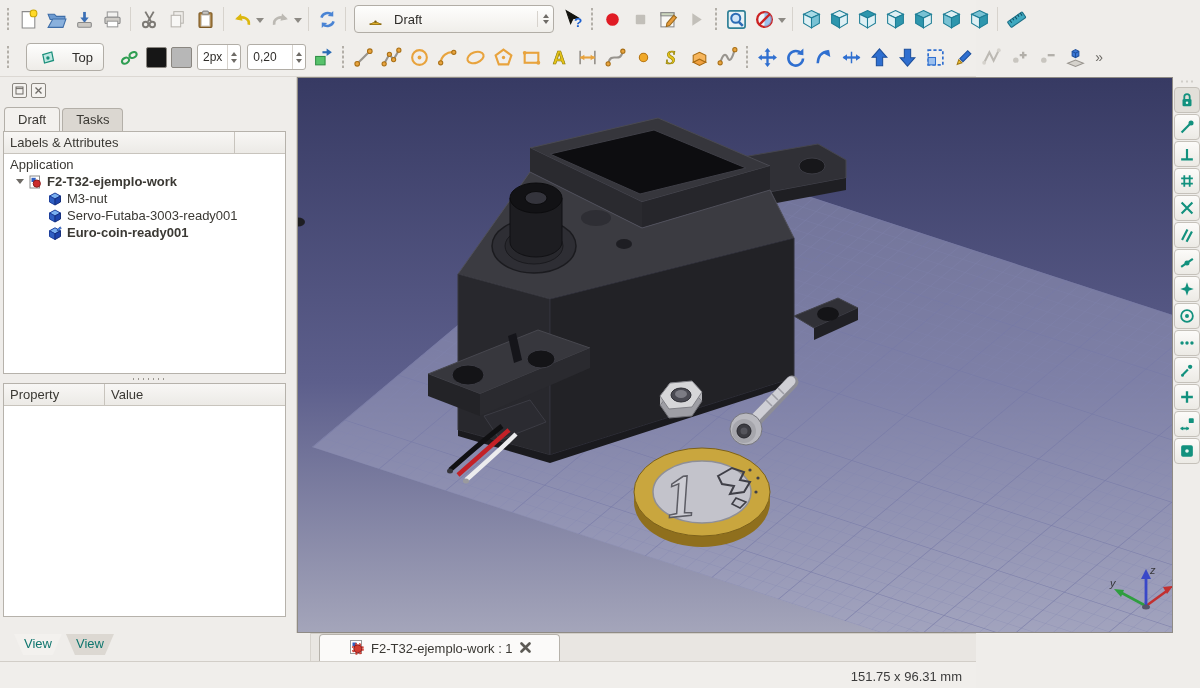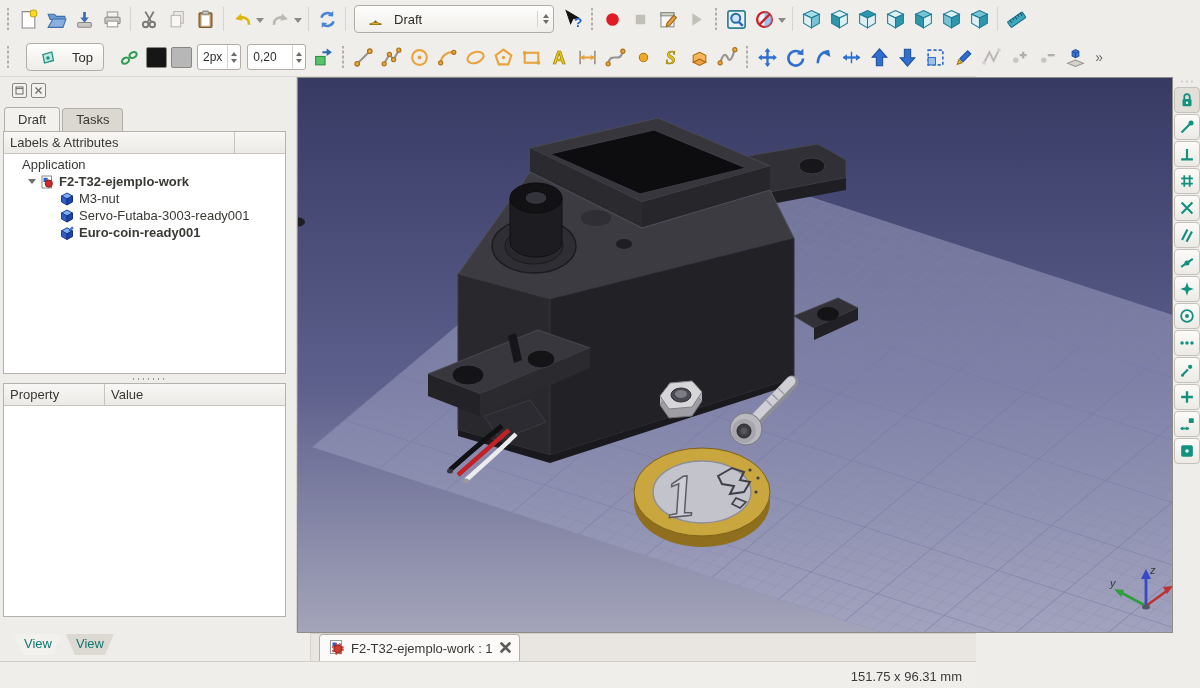--- a/index.html
+++ b/index.html
@@ -44,21 +44,21 @@
   .tabs{display:flex;align-items:flex-end;height:27px;padding:3px 0 0 4px}
   .tab{padding:3px 13px 4px;border:1px solid #b3afa8;border-bottom:none;border-radius:4px 4px 0 0;
        background:#dbd7d1;margin-right:2px;color:#3a3833}
   .tab.active{background:#f3f1ee;position:relative;padding-top:4px}
   .box{margin:0 10px 0 3px;border:1px solid #b6b2ab;background:#fff;display:flex;flex-direction:column}
   .treebox{height:241px;flex:none}
   .box-hdr{height:21px;background:linear-gradient(#f8f7f5,#ecead f6);background:linear-gradient(#f8f7f5,#eceae6);
            border-bottom:1px solid #c8c4bd;display:flex;align-items:flex-end;flex:none;color:#3a3833}
   .box-hdr .cell{padding:0 6px;height:100%;display:flex;align-items:center}
   .box-hdr .cdiv{width:1px;height:100%;background:#c8c4bd}
-  .tree{padding:2px 12px;overflow:hidden;flex:1}
+  .tree{padding:2px 0;overflow:hidden;flex:1}
   .trow{display:flex;align-items:center;height:17px;white-space:nowrap}
   .trow .exp{width:0;height:0;border:4px solid transparent;border-top:5px solid #6e6b66;margin:4px 4px 0 0}
   .trow .sp{flex:none}
   .tico{width:14px;height:14px;margin-right:5px;flex:none}
   .tico svg{width:14px;height:14px}
   .bold{font-weight:bold}
   .splitter{height:9px;display:flex;align-items:center;justify-content:center;flex:none}
   .splitter .dots{width:34px;height:4px;background-image:radial-gradient(#9a968f 1px,transparent 1.1px);background-size:5px 4px}
   .propbox{flex:1;margin-bottom:16px}
 
@@ -75,21 +75,21 @@
   .snapbtn svg{width:18px;height:18px}
   .snapbtn.pressed{background:#e2dfd9}
 
   
   .bottomband{height:28px;display:flex;flex:none}
   .panel-foot{width:296px;flex:none;background:#efedea;border-right:1px solid #d7d3cd;display:flex;align-items:flex-start;padding:1px 0 0 14px;gap:4px}
   .btab{padding:2px 10px 4px;color:#0f766e;background:#dcd8d2;
         clip-path:polygon(0 0,100% 0,calc(100% - 9px) 100%,9px 100%);filter:drop-shadow(0 1px 0 #a8a49d)}
   .btab.active{background:#f3f1ee}
   .mdibar{flex:1;background:#e9e6e2;border-top:1px solid #d2cec8;display:flex;align-items:flex-end;padding-left:8px}
-  .mditab{height:26px;display:flex;align-items:center;gap:7px;padding:0 8px;background:#fbfaf9;
+  .mditab{height:26px;display:flex;align-items:center;gap:7px;padding:0 28px;background:#fbfaf9;
           border:1px solid #b6b2ab;border-bottom:none;border-radius:4px 4px 0 0;color:#3a3833}
   .mditab svg{width:16px;height:16px}
   .mditab .x svg{width:11px;height:11px}
   .statusbar{height:28px;background:#f0eeeb;border-top:1px solid #d2cec8;display:flex;align-items:center;
              justify-content:flex-end;padding-right:14px;color:#3b3b3b;flex:none}
 </style>
 </head>
 <body>
 
 <div class="col">

